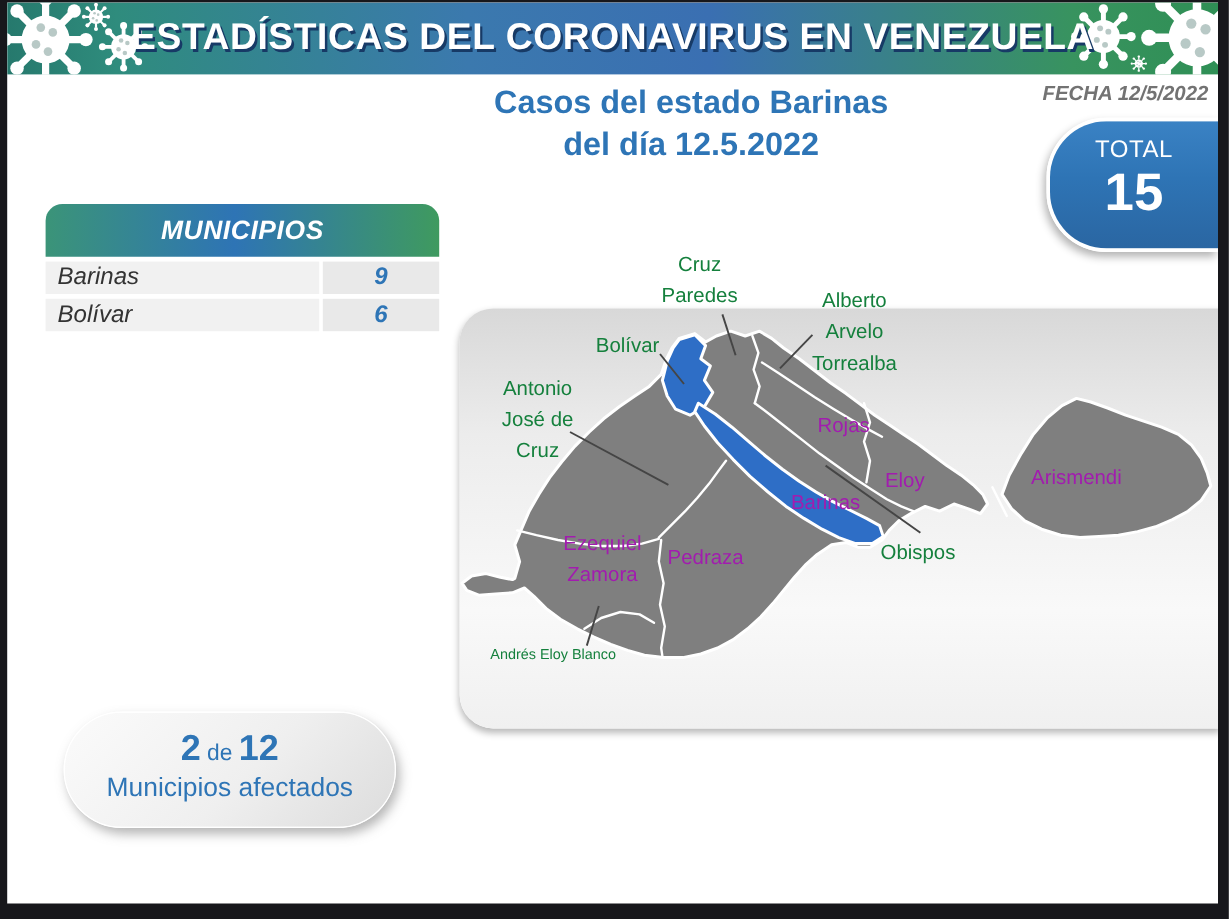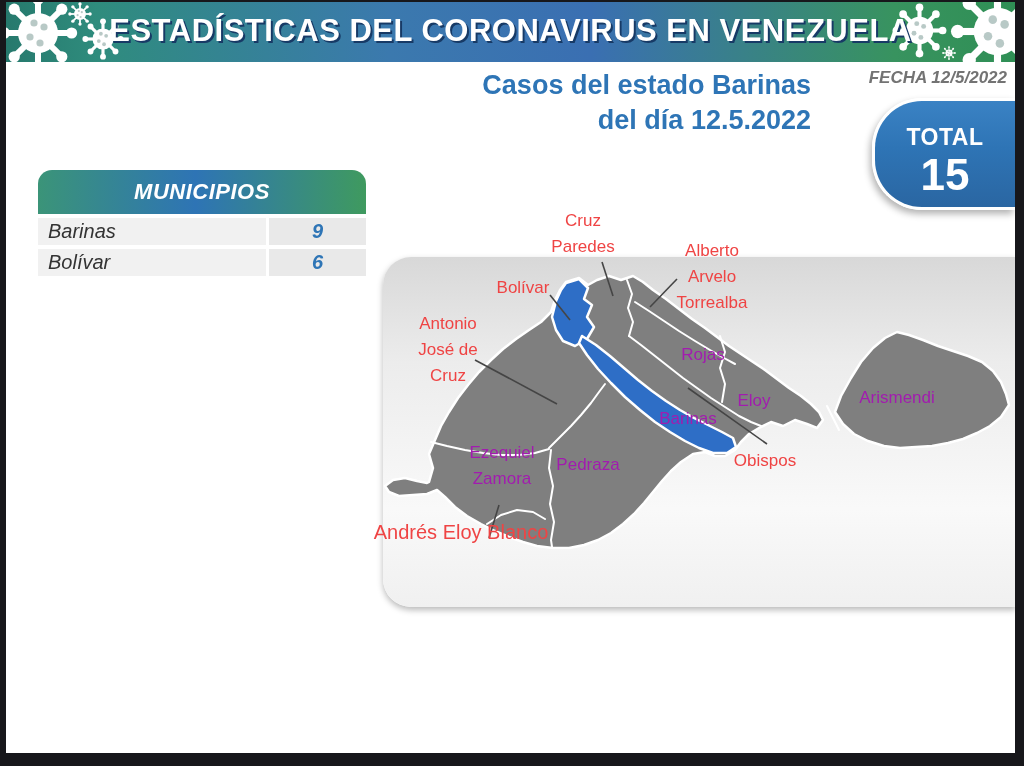--- a/index.html
+++ b/index.html
@@ -21,37 +21,37 @@
     background:linear-gradient(90deg,#26796d 0%,#2f8c7d 9%,#3b79ae 38%,#3a6fb2 58%,#38935f 88%,#2f8f55 100%);
   }
   .banner-title{
     position:absolute;left:0;right:0;top:11px;text-align:center;
     color:#fff;font-weight:bold;font-size:31px;letter-spacing:.5px;
     text-shadow:2px 2px 0 #173a66;
   }
   .virus{position:absolute;color:#fff;}
   
   .main-title{
-    position:absolute;left:335px;top:66px;width:470px;text-align:right;
+    position:absolute;left:335px;top:66px;width:470px;text-align:center;
     color:var(--accent-blue);font-weight:bold;font-size:27px;line-height:35px;
     white-space:pre-line;
   }
   .fecha{
     position:absolute;right:8px;top:66px;font-size:17px;font-weight:bold;
     font-style:italic;color:#737373;
   }
   .total-box{
     position:absolute;left:866px;top:96px;width:143px;height:112px;
     background:linear-gradient(180deg,#3a82c4 0%,#2e74b5 45%,#2a66a2 100%);
     border-radius:50px 0 0 50px;
     border-top:3px solid #fff;border-left:3px solid #fff;border-bottom:3px solid #fff;
     box-shadow:-2px 4px 7px rgba(0,0,0,.3);
     text-align:center;color:#fff;
   }
-  .total-label{font-size:23px;font-weight:bold;margin-top:23px;letter-spacing:.5px;}
+  .total-label{font-size:20px;font-weight:normal;margin-top:13px;letter-spacing:.5px;}
   .total-value{font-size:44px;font-weight:bold;line-height:48px;}
   
   .table{position:absolute;left:32px;top:168px;width:328px;font-style:italic;}
   .table-header{
     height:44px;border-radius:14px 14px 0 0;
     background:linear-gradient(90deg,#3b9478 0%,#2e74b5 48%,#3f9a5f 100%);
     color:#fff;font-weight:bold;font-size:22px;text-align:center;line-height:44px;
     letter-spacing:.5px;
   }
   .table-row{display:flex;margin-top:4px;height:27px;}
@@ -72,21 +72,21 @@
     background:linear-gradient(180deg,#d8d8d8 0%,#ececec 30%,#f9f9f9 72%,#f0f0f0 100%);
     box-shadow:0 3px 6px rgba(0,0,0,.28);
   }
   .map-svg{position:absolute;left:0;top:0;width:633px;height:420px;}
   .muni{fill:var(--map-base);stroke:#fff;stroke-width:2.5;stroke-linejoin:round;}
   .muni-blue{fill:var(--map-highlight);stroke:#fff;stroke-width:2.5;stroke-linejoin:round;}
   .border-line{fill:none;stroke:#fff;stroke-width:2;stroke-linecap:round;stroke-linejoin:round;}
   .leader{stroke:#454545;stroke-width:1.6;}
   .map-label{
     position:absolute;transform:translateX(-50%);text-align:center;
-    font-size:17px;line-height:26px;white-space:pre-line;color:#ef4444;
+    font-size:17px;line-height:26px;white-space:pre-line;color:#15803d;
   }
   .map-label.white{color:#a21caf;}
   
   .pill{
     position:absolute;left:47px;top:591px;width:277px;height:97px;
     border-radius:49px;border:1px solid #fff;
     background:linear-gradient(135deg,#fbfbfb 0%,#efefef 55%,#dcdcdc 100%);
     box-shadow:3px 5px 9px rgba(110,110,110,.5);
     text-align:center;color:var(--accent-blue);
   }
@@ -218,17 +218,25 @@
 José de
 Cruz</div>
     <div class="map-label white" style="left:320px;top:152px">Rojas</div>
     <div class="map-label white" style="left:371px;top:198px">Eloy</div>
     <div class="map-label white" style="left:514px;top:195px">Arismendi</div>
     <div class="map-label white" style="left:305px;top:216px">Barinas</div>
     <div class="map-label" style="left:382px;top:258px">Obispos</div>
     <div class="map-label white" style="left:119px;top:250px">Ezequiel
 Zamora</div>
     <div class="map-label white" style="left:205px;top:262px">Pedraza</div>
-    <div class="map-label" style="left:78px;top:329px;font-size:20px">Andrés Eloy Blanco</div>
-  </div>
-
+    <div class="map-label" style="left:78px;top:342px;font-size:12px">Andrés Eloy Blanco</div>
+  </div>
+
+  <div class="pill">
+    <div class="pill-line1">
+      <span class="big">2</span>
+      <span>de</span>
+      <span class="big">12</span>
+    </div>
+    <div class="pill-line2">Municipios afectados</div>
+  </div>
 
 </div>
 
 </body></html>

